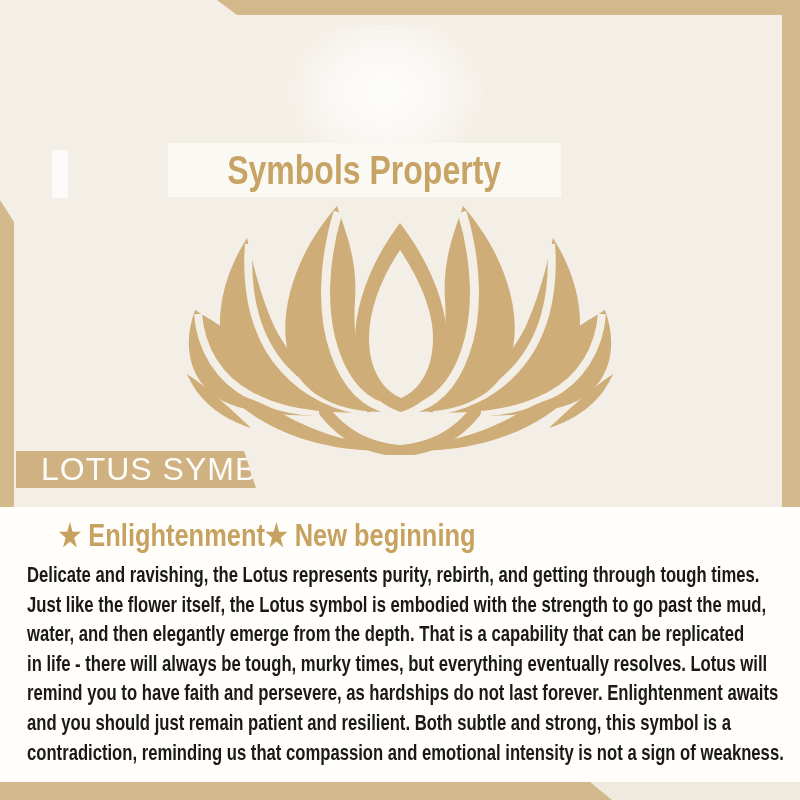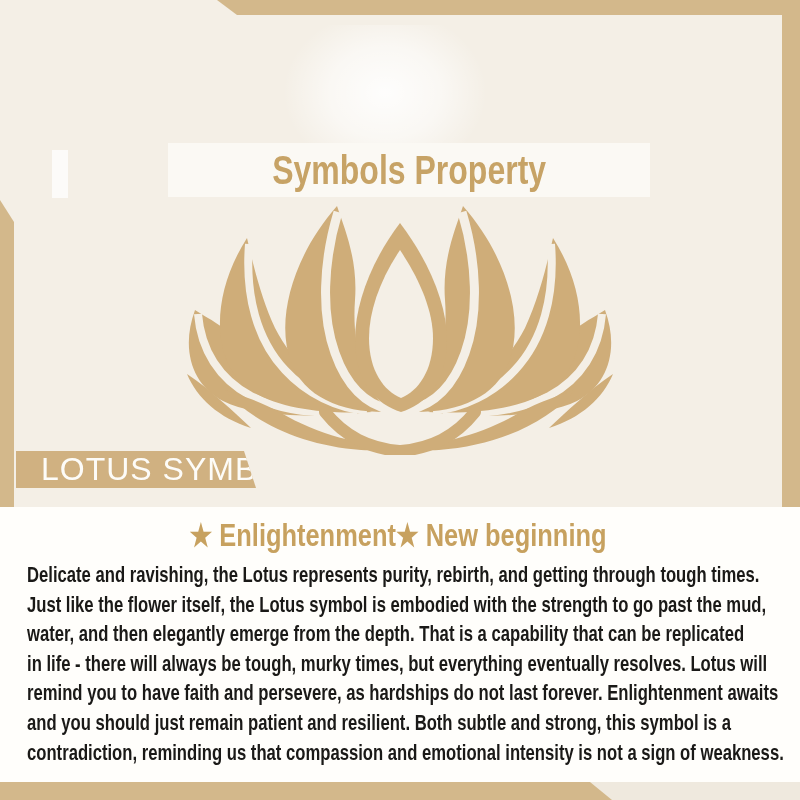--- a/index.html
+++ b/index.html
@@ -19,39 +19,39 @@
   .strip-bottom{left:0; top:782px; width:612px; height:18px; z-index:6;
     clip-path:polygon(0 0,calc(100% - 22px) 0,100% 100%,0 100%);}
   .strip-bottom-pale{left:580px; top:782px; width:220px; height:18px;
     background:#efe9de; z-index:5;}
   
   .watermark{position:absolute; left:285px; top:25px; width:200px; height:150px;
     background:radial-gradient(ellipse at 50% 45%, rgba(255,255,255,.9) 0%, rgba(255,255,255,.55) 40%, rgba(255,255,255,0) 72%);}
   .watermark2{position:absolute; left:52px; top:150px; width:16px; height:48px;
     background:rgba(255,255,255,.75);}
   
-  .title-band{position:absolute; left:168px; top:143px; width:482px; height:54px;
+  .title-band{position:absolute; left:168px; top:143px; width:393px; height:54px;
     background:#fbf9f4; display:flex; align-items:center; justify-content:center;}
   .title-text{
     font-size:40px; font-weight:bold; color:#c7a366; white-space:nowrap;
     transform:scaleX(.8); transform-origin:50% 50%; letter-spacing:0;}
   
   .lotus{position:absolute; left:165px; top:198px; width:470px; height:257px;}
   
   .banner{position:absolute; left:16px; top:451px; width:240px; height:37px;
     background:#d0b181; z-index:7;
     clip-path:polygon(0 0,228px 0,100% 100%,0 100%);
     display:flex; align-items:center;}
   .banner-label{color:#fdfcf8; font-size:32px; font-weight:400;
     letter-spacing:1px; padding-left:25px; white-space:nowrap;}
   
   .white-section{position:absolute; left:0; top:507px; width:800px; height:293px;
     background:#fffefb; z-index:2;}
   .subtitle{position:absolute; left:0; top:513px; width:784px; height:44px; z-index:4;
-    display:flex; align-items:center; justify-content:center;}
+    display:flex; align-items:center; }
   .subtitle-text{font-size:31px; font-weight:bold; color:#c7a15f; white-space:nowrap;
     transform:scaleX(.82); transform-origin:50% 50%; padding-left:14px;}
   .paragraph{position:absolute; left:27px; top:560px; width:760px; z-index:4;}
   .para-line{font-size:22.5px; font-weight:bold; color:#1a1917;
     line-height:29.6px; white-space:nowrap;
     transform:scaleX(.74); transform-origin:0 50%;}
 </style>
 </head>
 <body>
 

